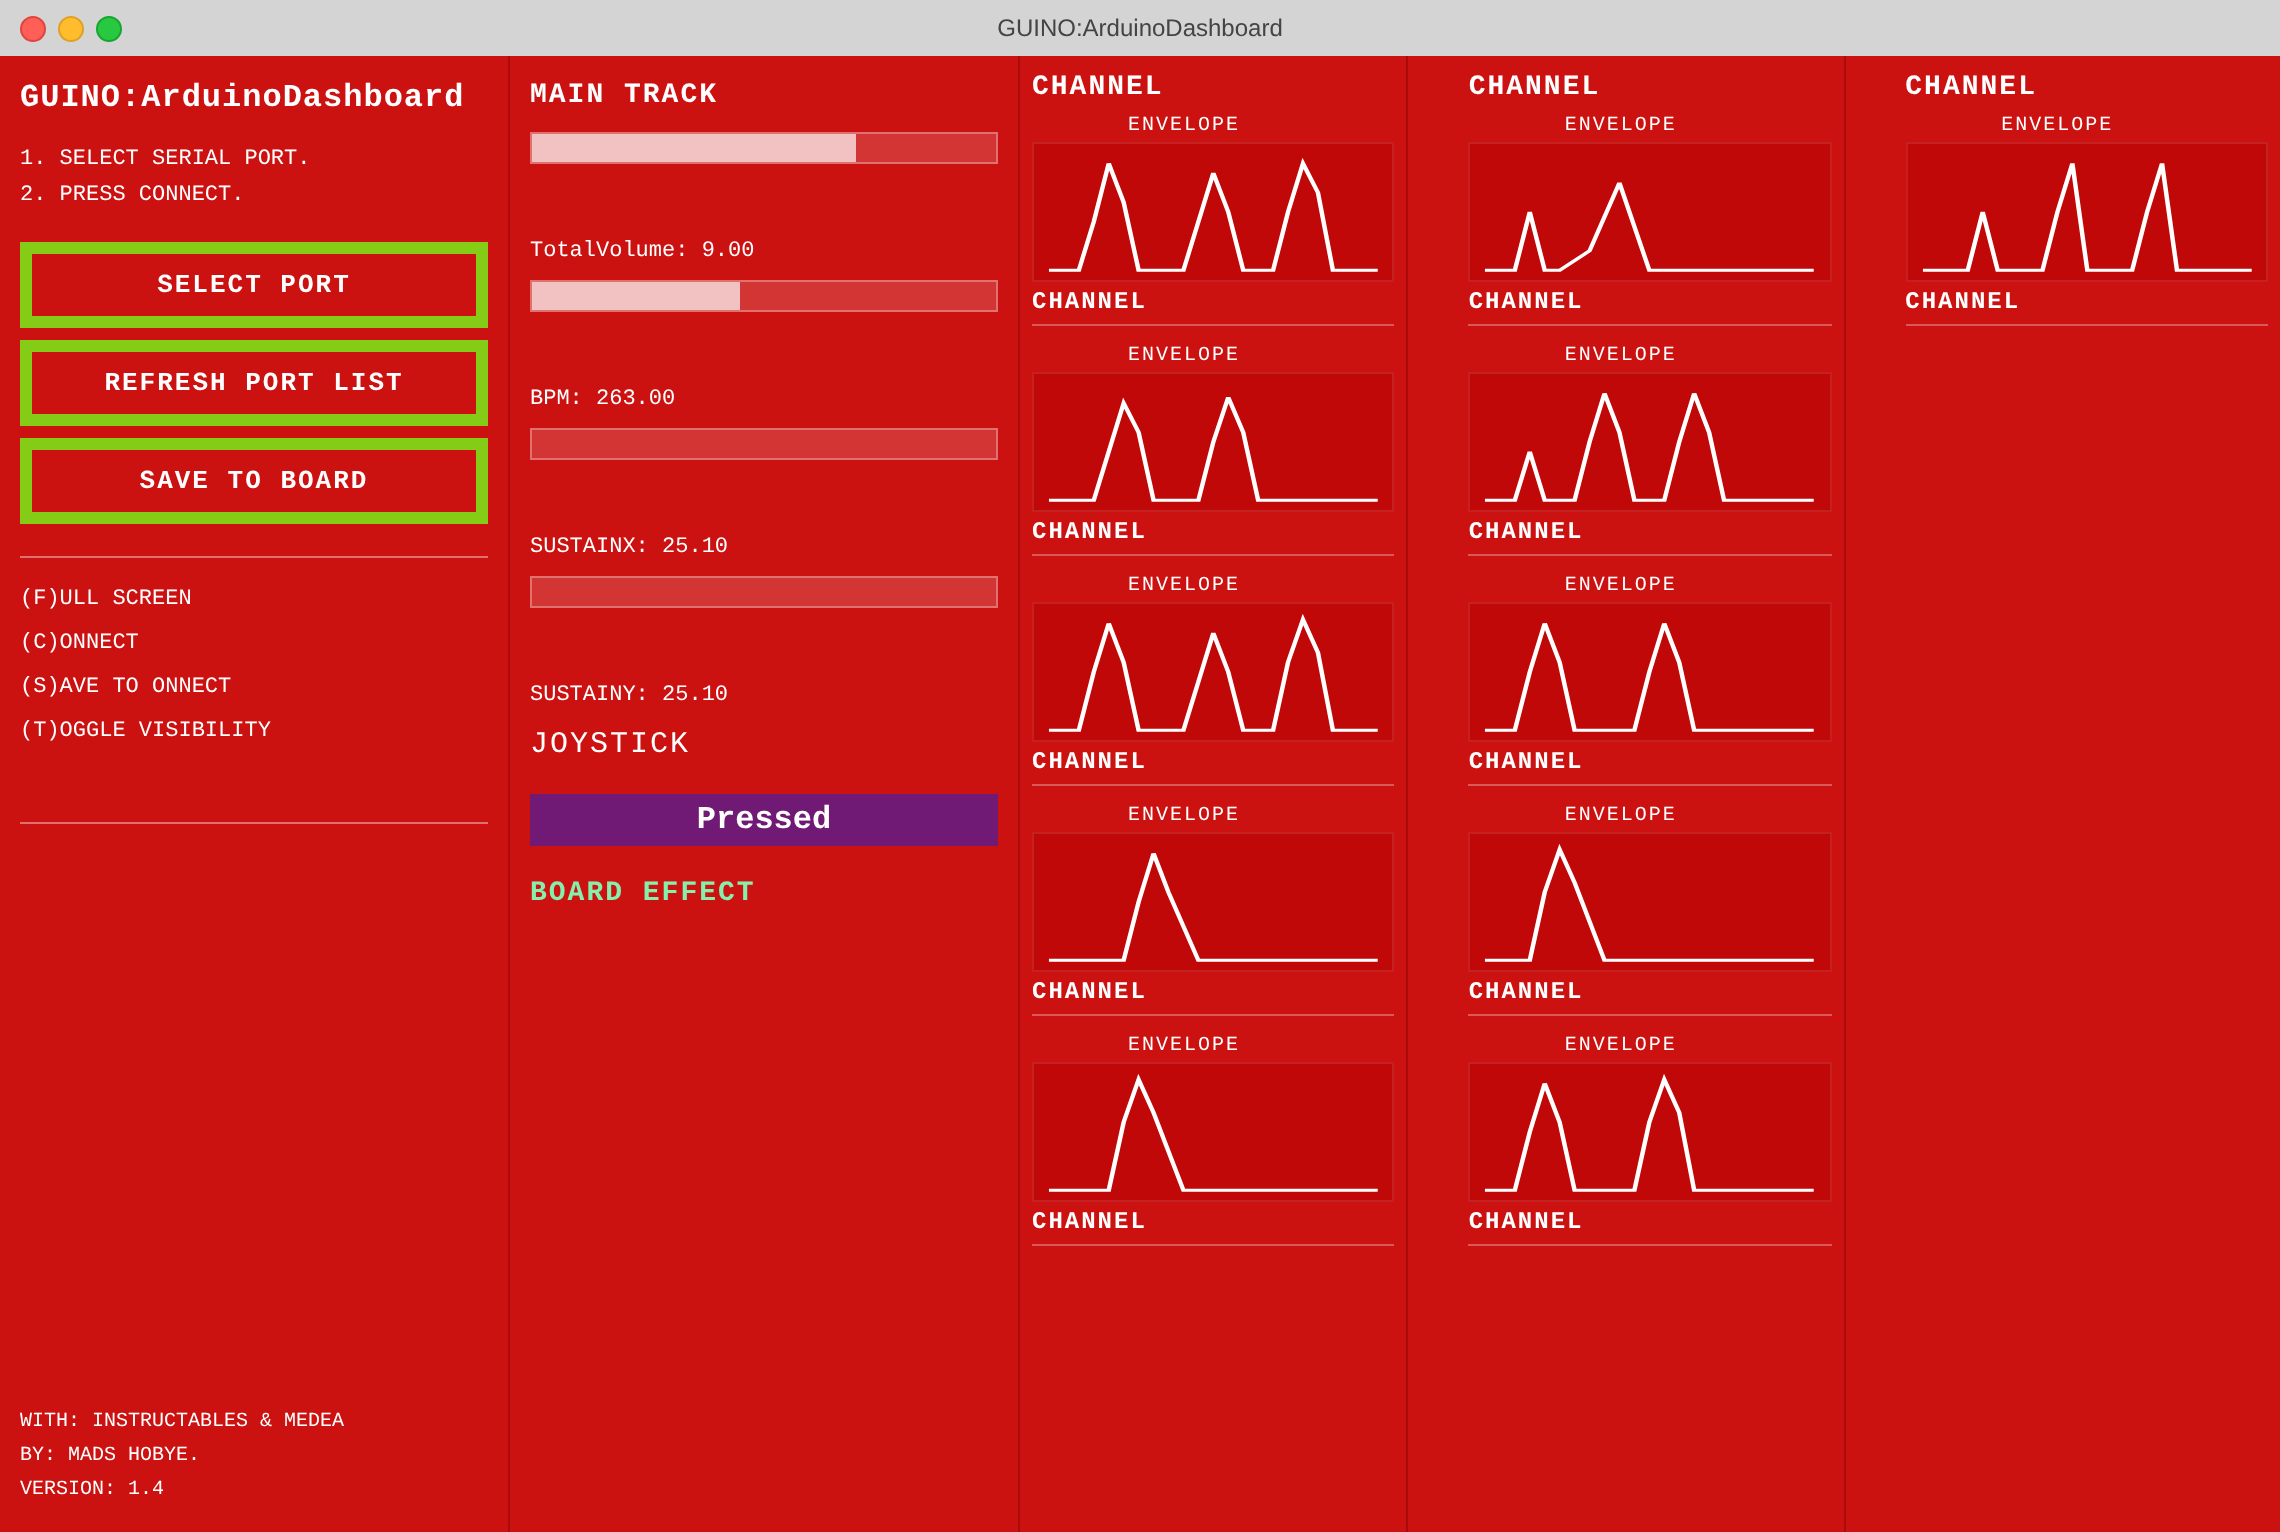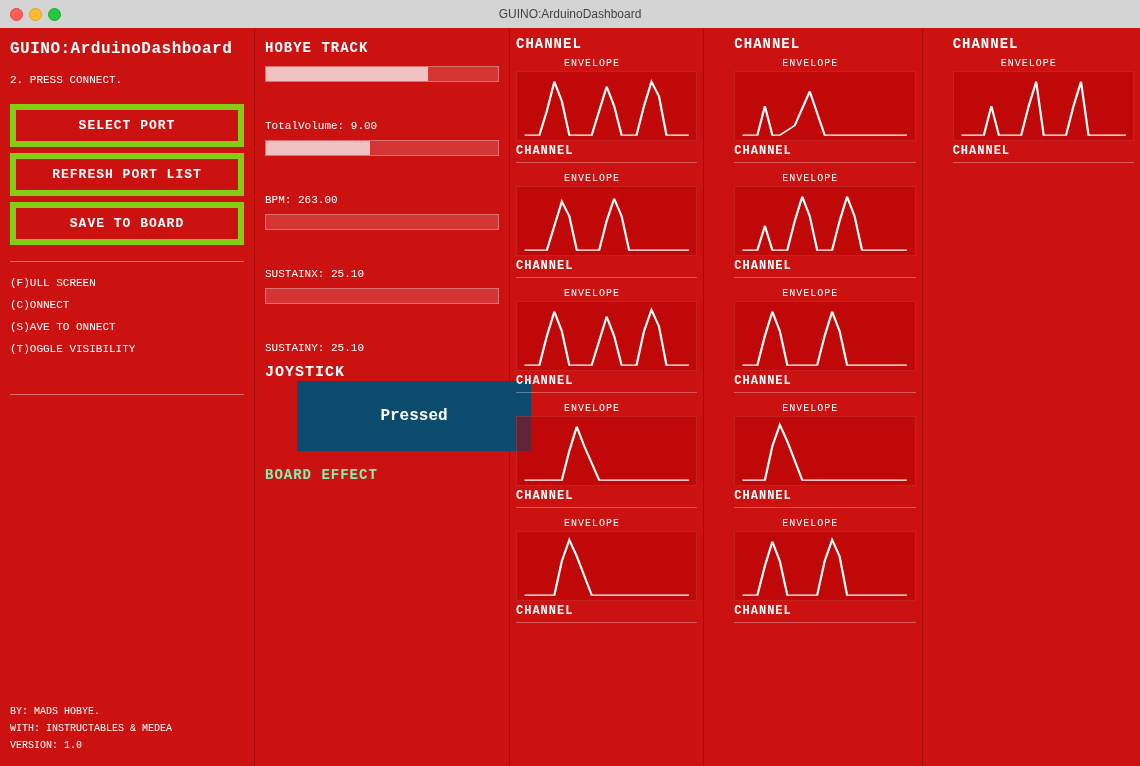--- a/index.html
+++ b/index.html
@@ -149,37 +149,36 @@
       font-size: 11px;
       color: white;
       margin-bottom: 8px;
       margin-top: 38px;
     }
     .bpm-bar {
       width: 45%;
     }
     #joystick-label {
       font-size: 15px;
-      font-weight: bold;
-      color: white;
-      margin: 10px 0 0 0;
+      font-weight: normal;
+      color: white;
+      margin: 10px 0 16px 0;
       letter-spacing: 1px;
     }
     #pressed-btn {
       width: 100%;
-      padding: 26px 0;
-      background: #0c4a6e;
+      padding: 4px 0;
+      background: #701a75;
       border: none;
       color: white;
       font-family: 'Courier New', Courier, monospace;
       font-size: 16px;
       font-weight: bold;
       cursor: pointer;
       margin-bottom: 16px;
-      margin-left: 32px;
     }
     #board-effect-label {
       font-size: 14px;
       font-weight: bold;
       letter-spacing: 1px;
       color: #86efac;
     }
 
     
     #channels-area {
@@ -243,44 +242,45 @@
   <span class="traffic-light tl-min"></span>
   <span class="traffic-light tl-max"></span>
   <span id="titlebar-title">GUINO:ArduinoDashboard</span>
 </div>
 
 <div id="app">
 
   <div id="sidebar">
     <div id="app-title">GUINO:ArduinoDashboard</div>
     <div id="instructions">
+      <div>1. SELECT SERIAL PORT.</div>
       <div>2. PRESS CONNECT.</div>
     </div>
     <button class="sidebar-btn">SELECT PORT</button>
     <button class="sidebar-btn">REFRESH PORT LIST</button>
     <button class="sidebar-btn">SAVE TO BOARD</button>
     <hr class="sidebar-divider">
     <div id="shortcut-list">
       <div style="cursor:pointer">(F)ULL SCREEN</div>
       <div style="cursor:pointer">(C)ONNECT</div>
       <div style="cursor:pointer">(S)AVE TO ONNECT</div>
       <div style="cursor:pointer">(T)OGGLE VISIBILITY</div>
     </div>
     <hr class="sidebar-divider">
     <div id="footer-info">
+      <div>WITH: INSTRUCTABLES &amp; MEDEA</div>
       <div>BY: MADS HOBYE.</div>
-      <div>WITH: INSTRUCTABLES &amp; MEDEA</div>
-      <div>VERSION: 1.0</div>
+      <div>VERSION: 1.4</div>
     </div>
   </div>
 
   <div id="main-content">
 
     <div id="main-track-col">
-      <div class="section-title">HOBYE TRACK</div>
+      <div class="section-title">MAIN TRACK</div>
 
       <div class="track-bar-container">
         <div class="track-bar">
           <div class="track-bar-fill" style="width:70%"></div>
         </div>
         <div class="track-label">TotalVolume: 9.00</div>
       </div>
 
       <div class="track-bar-container">
         <div class="track-bar">

